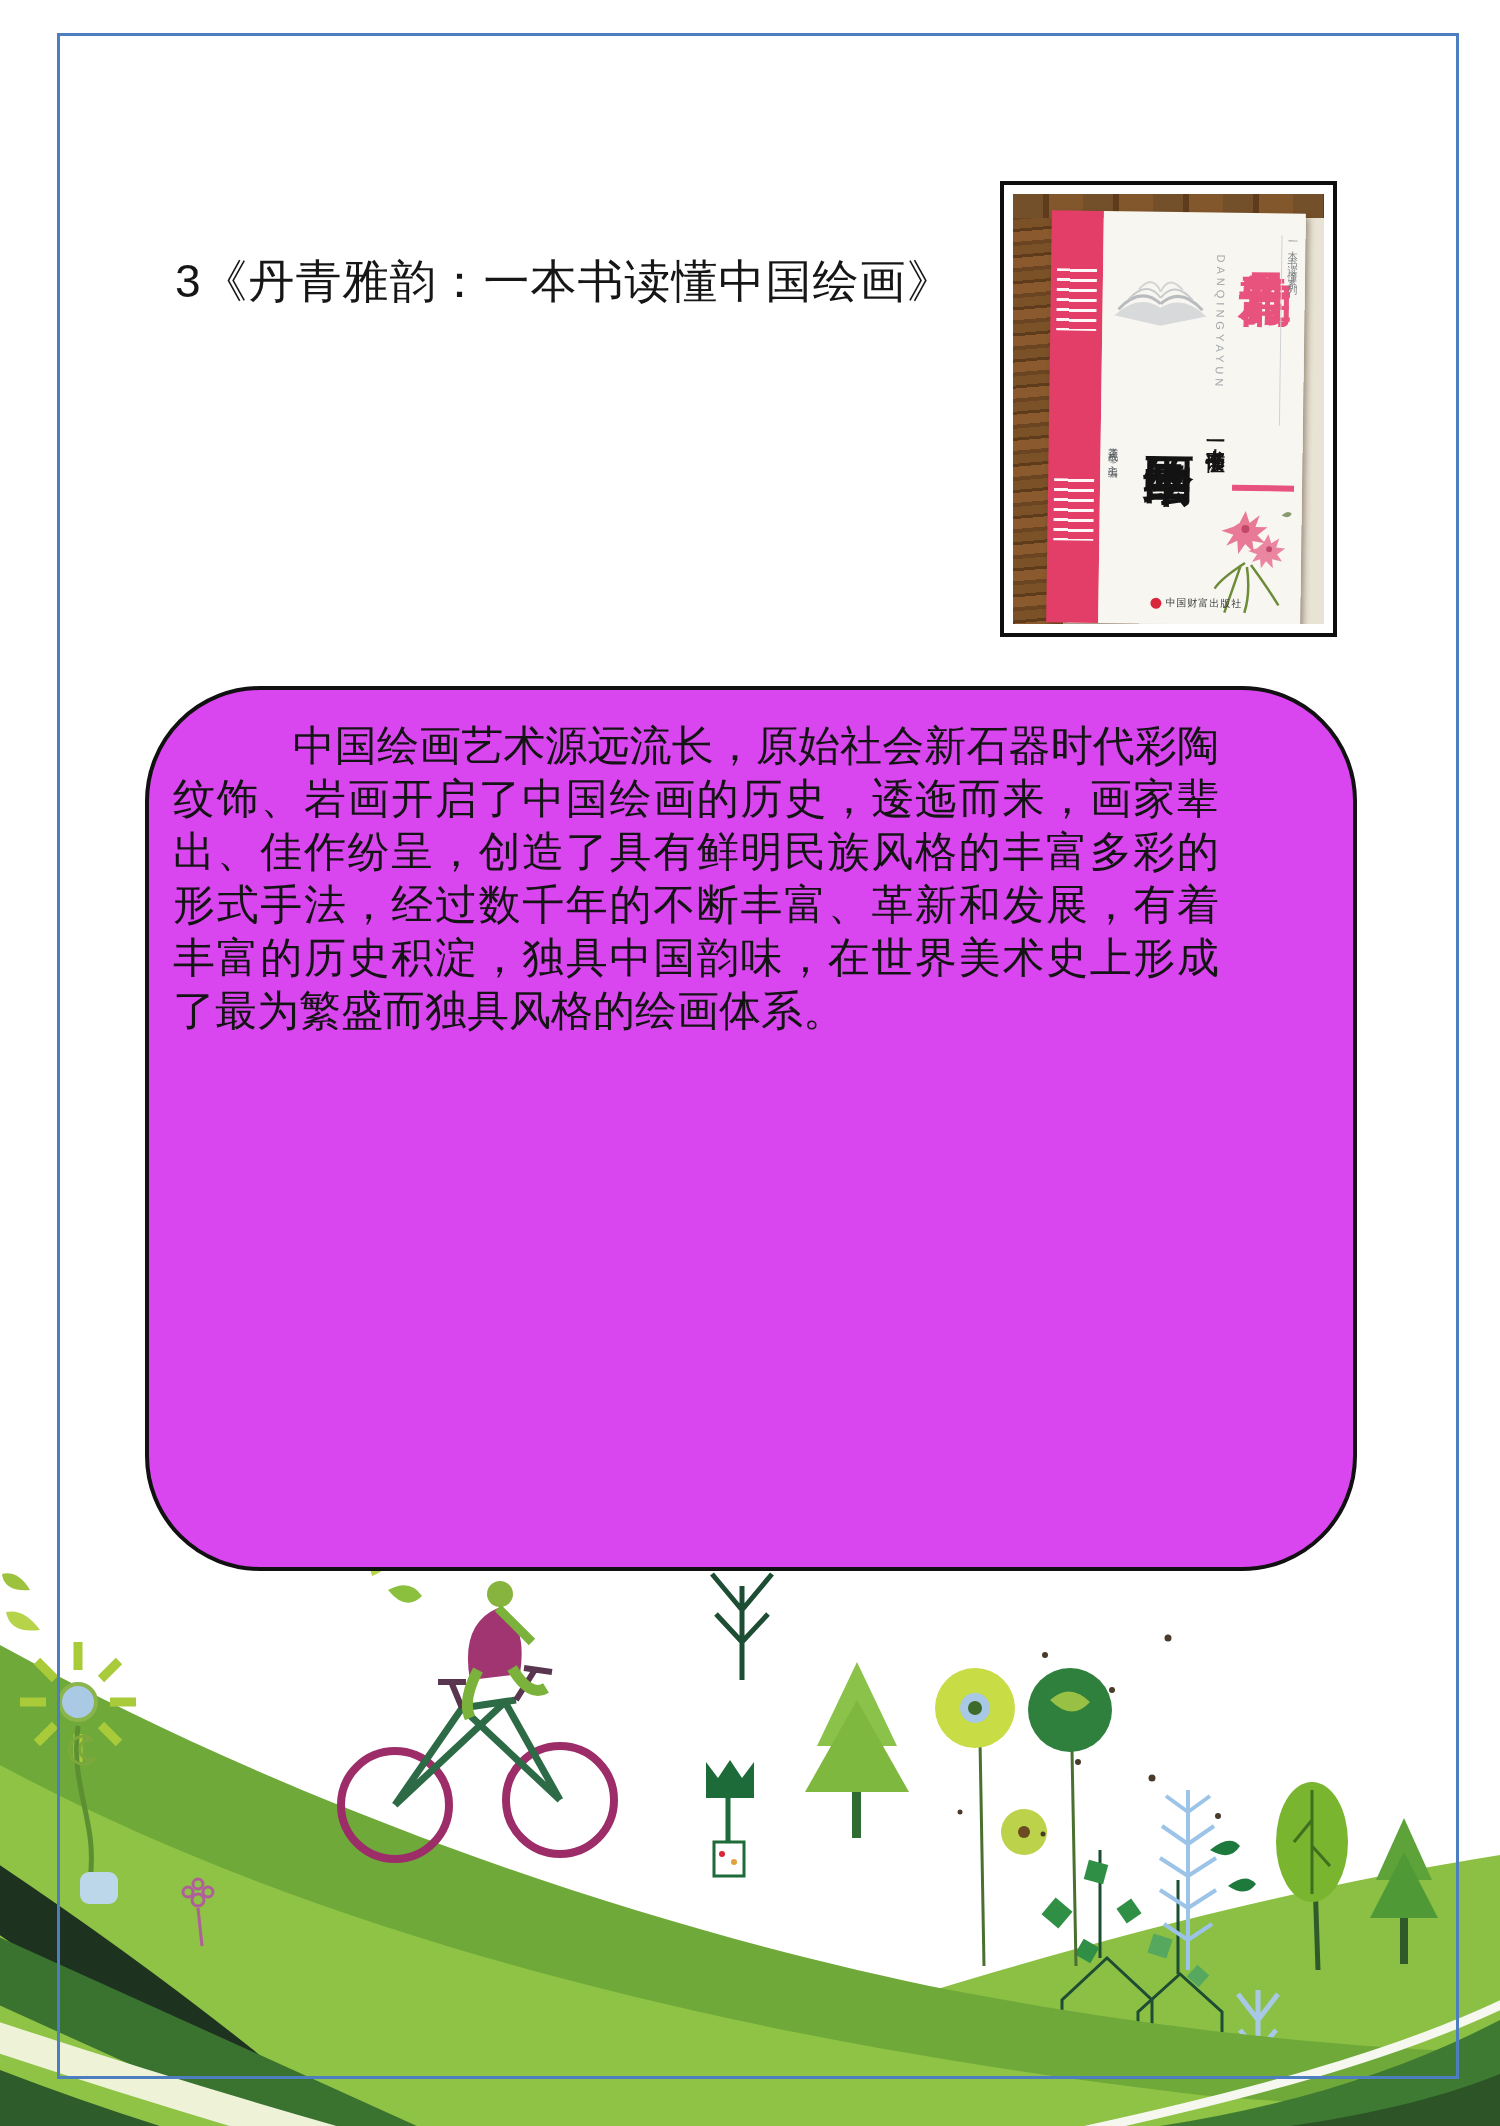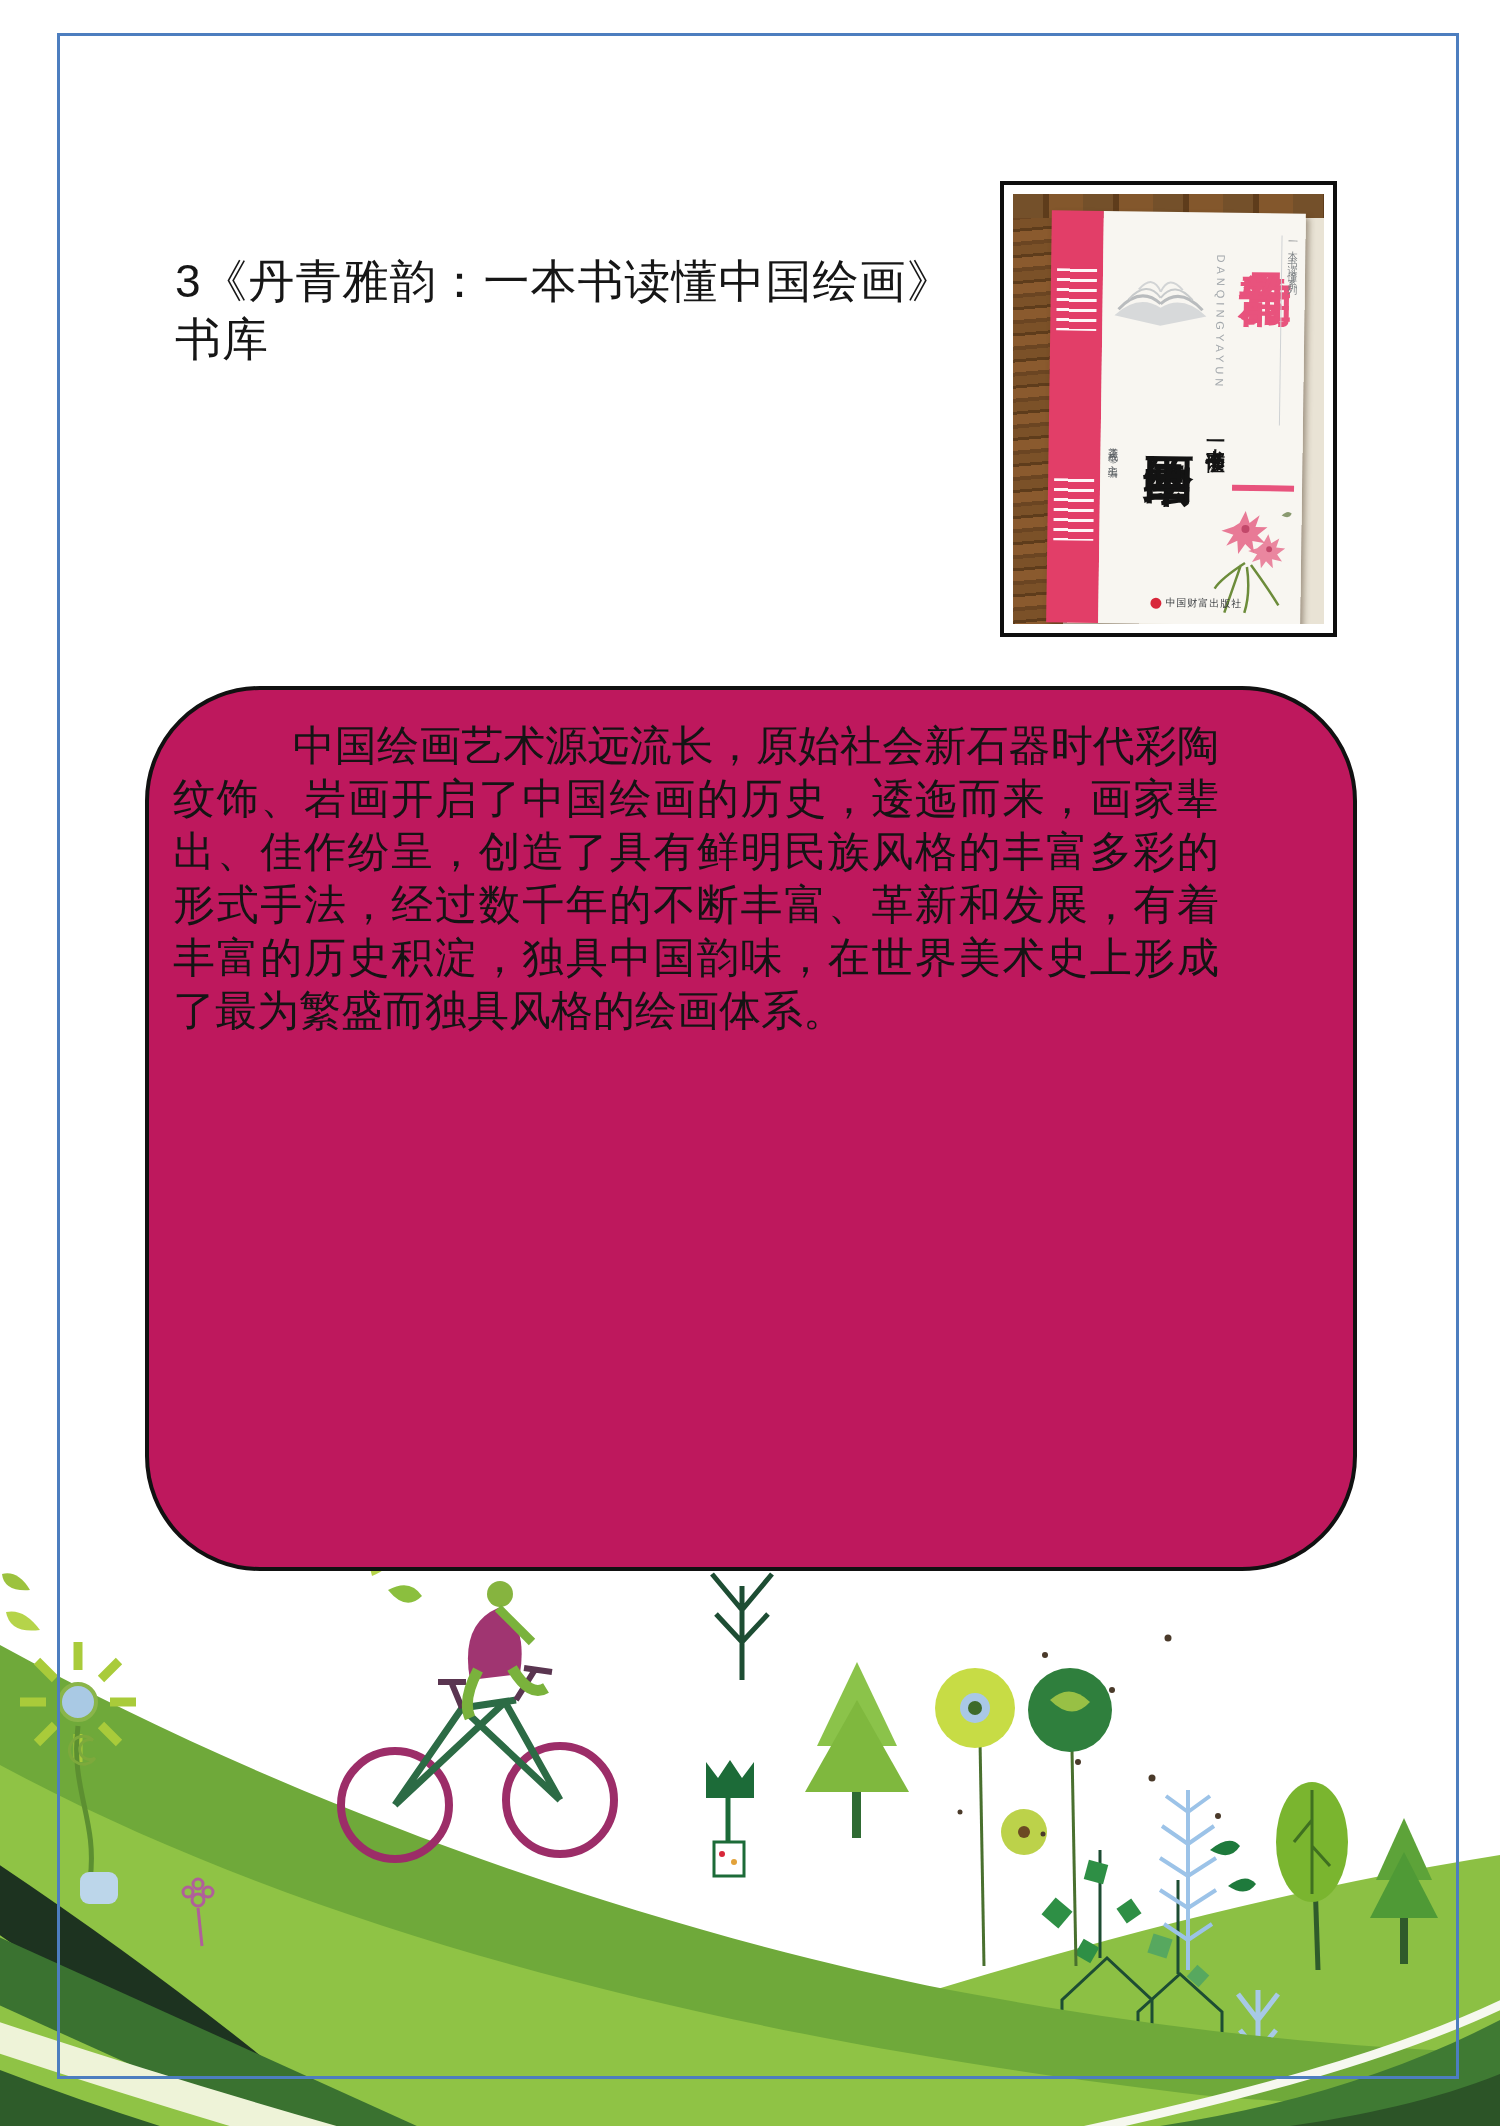--- a/index.html
+++ b/index.html
@@ -45,34 +45,33 @@
      color:#131313;font-family:"Liberation Serif",serif;line-height:1.0;}
   .cover-editor{position:absolute;left:5px;top:228px;height:100px;font-size:10px;color:#5a5f63;
      letter-spacing:2px;}
   .cover-pub{position:absolute;left:52px;top:384px;font-size:10px;color:#3a3d40;white-space:nowrap;
      letter-spacing:1px;}
   .pub-dot{display:inline-block;width:11px;height:11px;border-radius:50%;background:#d8273a;
      vertical-align:middle;margin-right:4px;}
 
   
   .summary-box{left:145px;top:686px;width:1212px;height:885px;border:4px solid #111;
-     border-radius:115px;box-sizing:border-box;background:#be185d;z-index:20;}
+     border-radius:115px;box-sizing:border-box;background:#d946ef;z-index:20;}
   .summary-text{position:absolute;left:24px;top:30px;width:1046px;color:#141414;
      font-family:"Liberation Serif",serif;font-size:42px;line-height:53px;text-align:justify;}
   .summary-text p{margin:0;text-indent:2.85em;}
 
   
   .decor{left:0;top:1550px;width:1500px;height:576px;z-index:15;pointer-events:none;}
 </style>
 </head>
 <body>
 
 <div class="abs header">
   <span class="hline">3《丹青雅韵：一本书读懂中国绘画》</span>
-  <span class="hline">书库</span>
 </div>
 
 <div class="abs book-frame">
   <div class="photo">
     <div class="wood-left"></div>
     <div class="wood-top"></div>
     <div class="book">
       <div class="spine">
         <div class="stripes s1"></div>
         <div class="stripes s2"></div>

